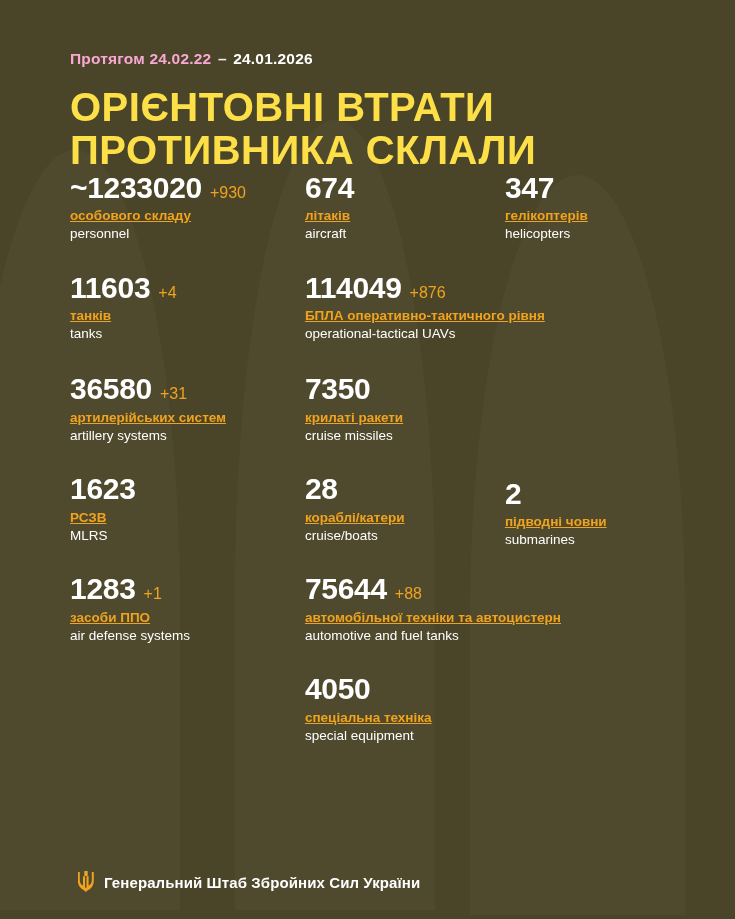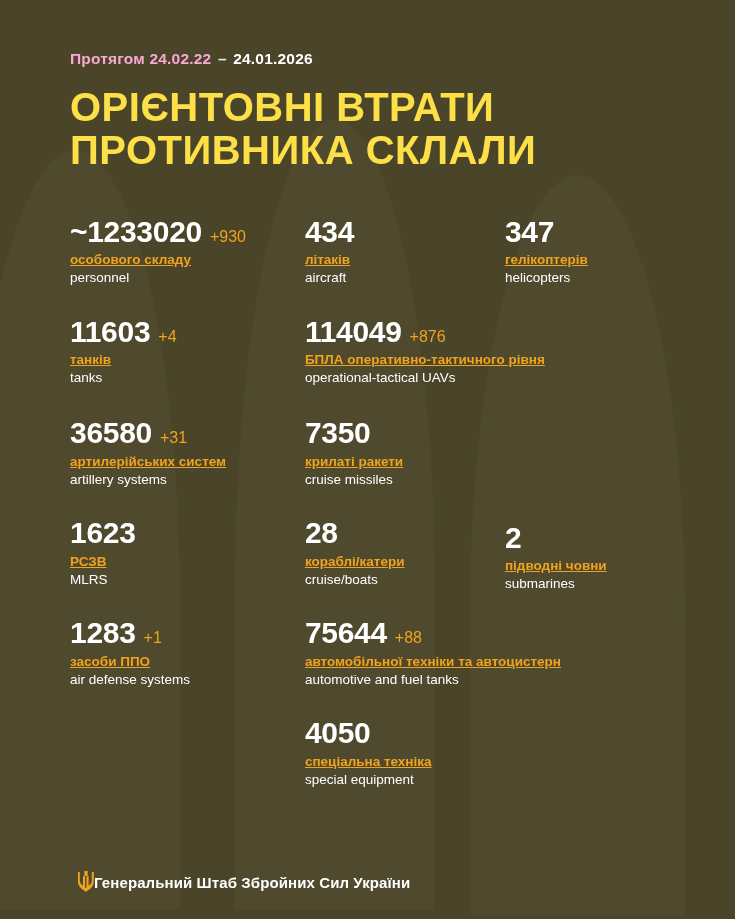--- a/index.html
+++ b/index.html
@@ -59,21 +59,20 @@
     font-weight: 800;
     font-size: 40px;
     line-height: 1.07;
     letter-spacing: 0.5px;
     text-transform: uppercase;
   }
   .title span { display: block; }
 
   
   .stats {
-    margin-top: 44px;
     display: flex;
     flex-direction: row;
     gap: 0;
     flex: 1 1 auto;
   }
   .col {
     display: flex;
     flex-direction: column;
   }
   .col-left  { width: 270px; padding-left: 34px; box-sizing: border-box;}
@@ -112,21 +111,21 @@
     color: #ffffff;
     line-height: 1.3;
     font-weight: 400;
   }
   .gap-58 { margin-bottom: 31px; }
 
   
   .footer {
     display: flex;
     align-items: center;
-    gap: 0;
+    gap: 10px;
     padding: 0 0 26px 42px;
     margin-top: 4px;
   }
   .trident {
     width: 16px;
     height: 22px;
     position: relative;
     flex: none;
   }
   .footer-text {
@@ -207,21 +206,21 @@
         <div class="label-ua">засоби ППО</div>
         <div class="label-en">air defense systems</div>
       </div>
 
     </div>
 
     <div class="col col-mid">
 
       <div class="item">
         <div class="num-row">
-          <span class="num">434</span>
+          <span class="num">674</span>
           <span class="delta"></span>
         </div>
         <div class="label-ua">літаків</div>
         <div class="label-en">aircraft</div>
       </div>
 
       <div class="item gap-58" style="width:320px;">
         <div class="num-row">
           <span class="num">114049</span>
           <span class="delta">+876</span>

